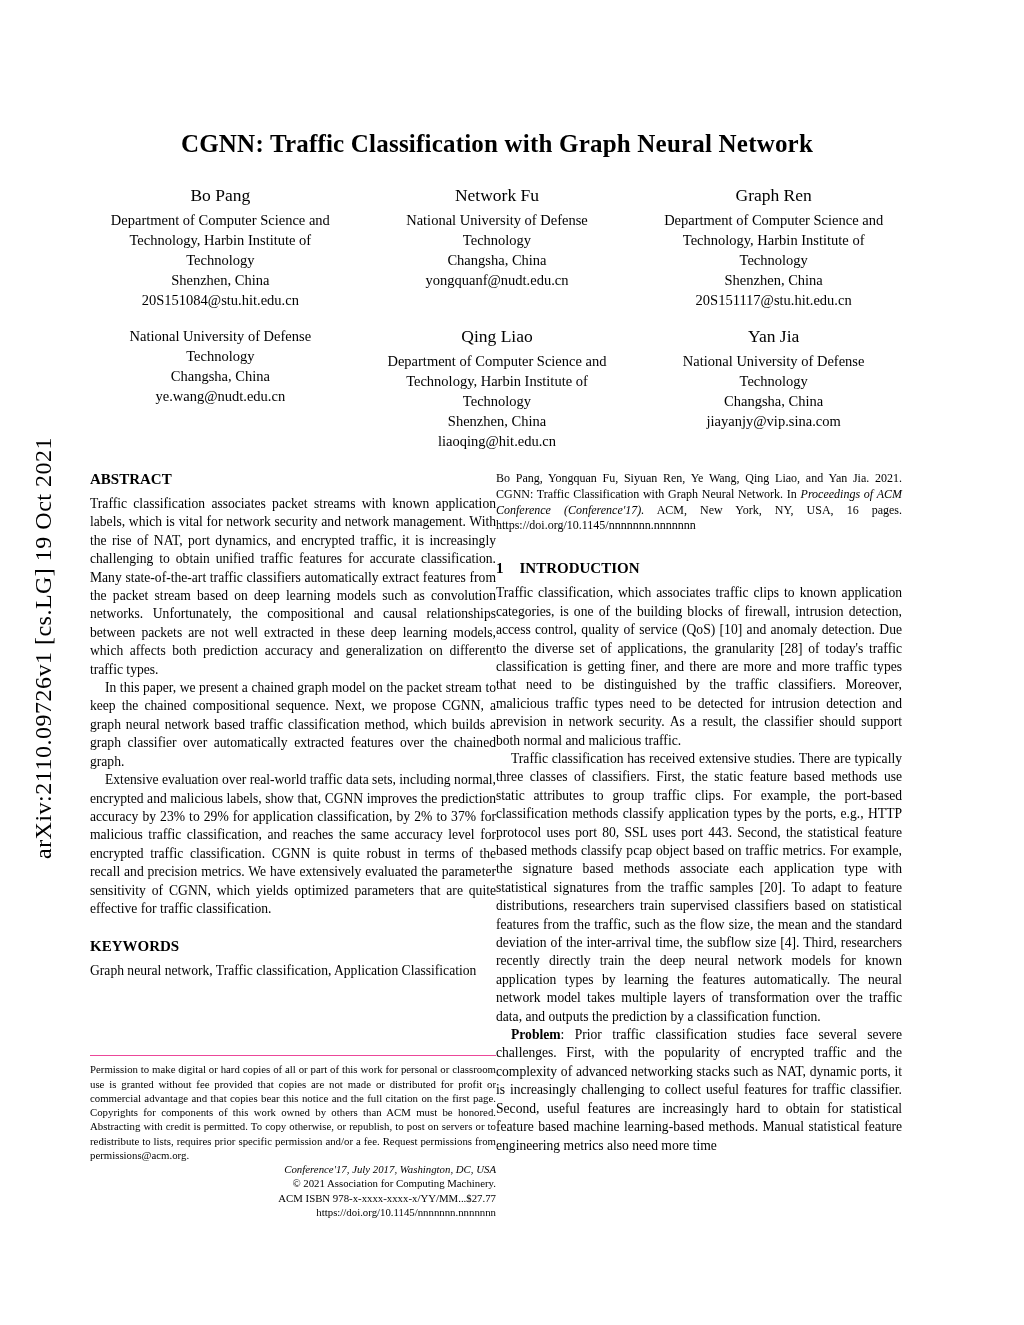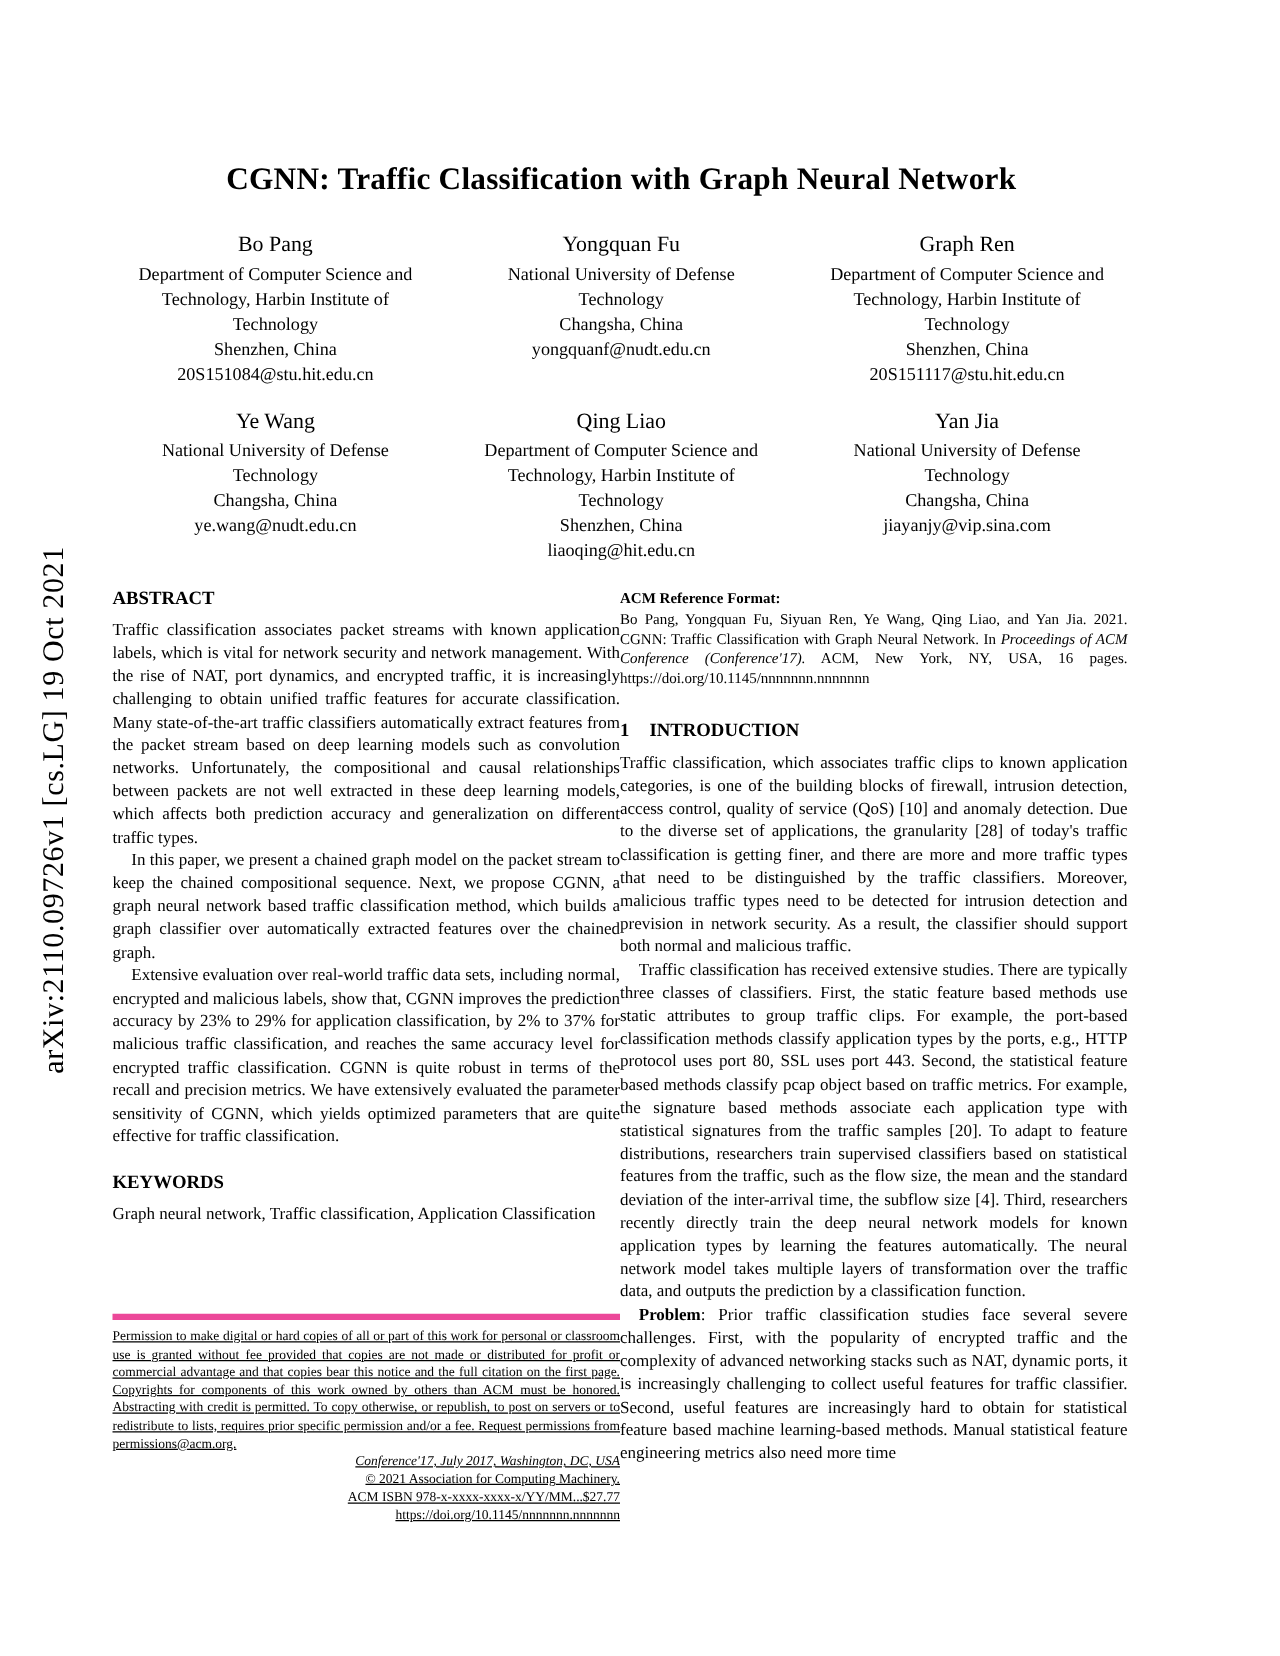--- a/index.html
+++ b/index.html
@@ -63,25 +63,24 @@
   .para.indent { text-indent: 15px; }
   .bold { font-weight: bold; }
   .italic { font-style: italic; }
 
   .acmref { font-size: 12px; line-height: 1.32; }
   .acmref-heading { font-weight: bold; font-size: 12px; margin-bottom: 1px; }
   .acmref-body { text-align: justify; }
   .intro-block { margin-top: 26px; }
 
   .permission {
-    border-top: 5px solid #ec4899;
+    border-top: 1px solid #ec4899;
     padding-top: 6px;
     font-size: 10.8px;
     line-height: 1.32;
-    text-decoration: underline;
   }
   .permission .perm-main { text-align: justify; }
   .permission p { margin: 0; text-align: right; }
   .keywords-text { margin-bottom: 0; }
 </style>
 </head>
 <body>
 
 <div class="arxiv-stamp">arXiv:2110.09726v1  [cs.LG]  19 Oct 2021</div>
 
@@ -92,35 +91,34 @@
   <div class="authors-grid">
 
     <div class="author-cell">
       <div class="author-name">Bo Pang</div>
       <div class="author-affil">Department of Computer Science and Technology, Harbin Institute of Technology</div>
       <div class="author-loc">Shenzhen, China</div>
       <div class="author-email">20S151084@stu.hit.edu.cn</div>
     </div>
 
     <div class="author-cell">
-      <div class="author-name">Yongquan Fu</div>
+      <div class="author-name">Network Fu</div>
       <div class="author-affil">National University of Defense Technology</div>
       <div class="author-loc">Changsha, China</div>
       <div class="author-email">yongquanf@nudt.edu.cn</div>
     </div>
 
     <div class="author-cell">
       <div class="author-name">Graph Ren</div>
       <div class="author-affil">Department of Computer Science and Technology, Harbin Institute of Technology</div>
       <div class="author-loc">Shenzhen, China</div>
       <div class="author-email">20S151117@stu.hit.edu.cn</div>
     </div>
 
     <div class="author-cell">
-      <div class="author-name">Ye Wang</div>
       <div class="author-affil">National University of Defense Technology</div>
       <div class="author-loc">Changsha, China</div>
       <div class="author-email">ye.wang@nudt.edu.cn</div>
     </div>
 
     <div class="author-cell">
       <div class="author-name">Qing Liao</div>
       <div class="author-affil">Department of Computer Science and Technology, Harbin Institute of Technology</div>
       <div class="author-loc">Shenzhen, China</div>
       <div class="author-email">liaoqing@hit.edu.cn</div>
@@ -152,21 +150,20 @@
         <p class="perm-main">Permission to make digital or hard copies of all or part of this work for personal or classroom use is granted without fee provided that copies are not made or distributed for profit or commercial advantage and that copies bear this notice and the full citation on the first page. Copyrights for components of this work owned by others than ACM must be honored. Abstracting with credit is permitted. To copy otherwise, or republish, to post on servers or to redistribute to lists, requires prior specific permission and/or a fee. Request permissions from permissions@acm.org.</p>
         <p class="italic">Conference'17, July 2017, Washington, DC, USA</p>
         <p>© 2021 Association for Computing Machinery.</p>
         <p>ACM ISBN 978-x-xxxx-xxxx-x/YY/MM...$27.77</p>
         <p>https://doi.org/10.1145/nnnnnnn.nnnnnnn</p>
       </div>
     </div>
 
     <div class="col col-right">
       <div class="acmref">
-        <div class="acmref-heading">ACM Reference Format:</div>
         <div class="acmref-body"><span>Bo Pang, Yongquan Fu, Siyuan Ren, Ye Wang, Qing Liao, and Yan Jia. 2021. CGNN: Traffic Classification with Graph Neural Network. In </span><span class="italic">Proceedings of ACM Conference (Conference'17).</span><span> ACM, New York, NY, USA, 16 pages. https://doi.org/10.1145/nnnnnnn.nnnnnnn</span></div>
       </div>
 
       <div class="intro-block">
         <h2 class="sec"><span class="sec-num">1</span><span>INTRODUCTION</span></h2>
         <p class="para">Traffic classification, which associates traffic clips to known application categories, is one of the building blocks of firewall, intrusion detection, access control, quality of service (QoS) [10] and anomaly detection. Due to the diverse set of applications, the granularity [28] of today's traffic classification is getting finer, and there are more and more traffic types that need to be distinguished by the traffic classifiers. Moreover, malicious traffic types need to be detected for intrusion detection and prevision in network security. As a result, the classifier should support both normal and malicious traffic.</p>
         <p class="para indent">Traffic classification has received extensive studies. There are typically three classes of classifiers. First, the static feature based methods use static attributes to group traffic clips. For example, the port-based classification methods classify application types by the ports, e.g., HTTP protocol uses port 80, SSL uses port 443. Second, the statistical feature based methods classify pcap object based on traffic metrics. For example, the signature based methods associate each application type with statistical signatures from the traffic samples [20]. To adapt to feature distributions, researchers train supervised classifiers based on statistical features from the traffic, such as the flow size, the mean and the standard deviation of the inter-arrival time, the subflow size [4]. Third, researchers recently directly train the deep neural network models for known application types by learning the features automatically. The neural network model takes multiple layers of transformation over the traffic data, and outputs the prediction by a classification function.</p>
         <p class="para indent"><span class="bold">Problem</span><span>: Prior traffic classification studies face several severe challenges. First, with the popularity of encrypted traffic and the complexity of advanced networking stacks such as NAT, dynamic ports, it is increasingly challenging to collect useful features for traffic classifier. Second, useful features are increasingly hard to obtain for statistical feature based machine learning-based methods. Manual statistical feature engineering metrics also need more time</span></p>
       </div>
     </div>

